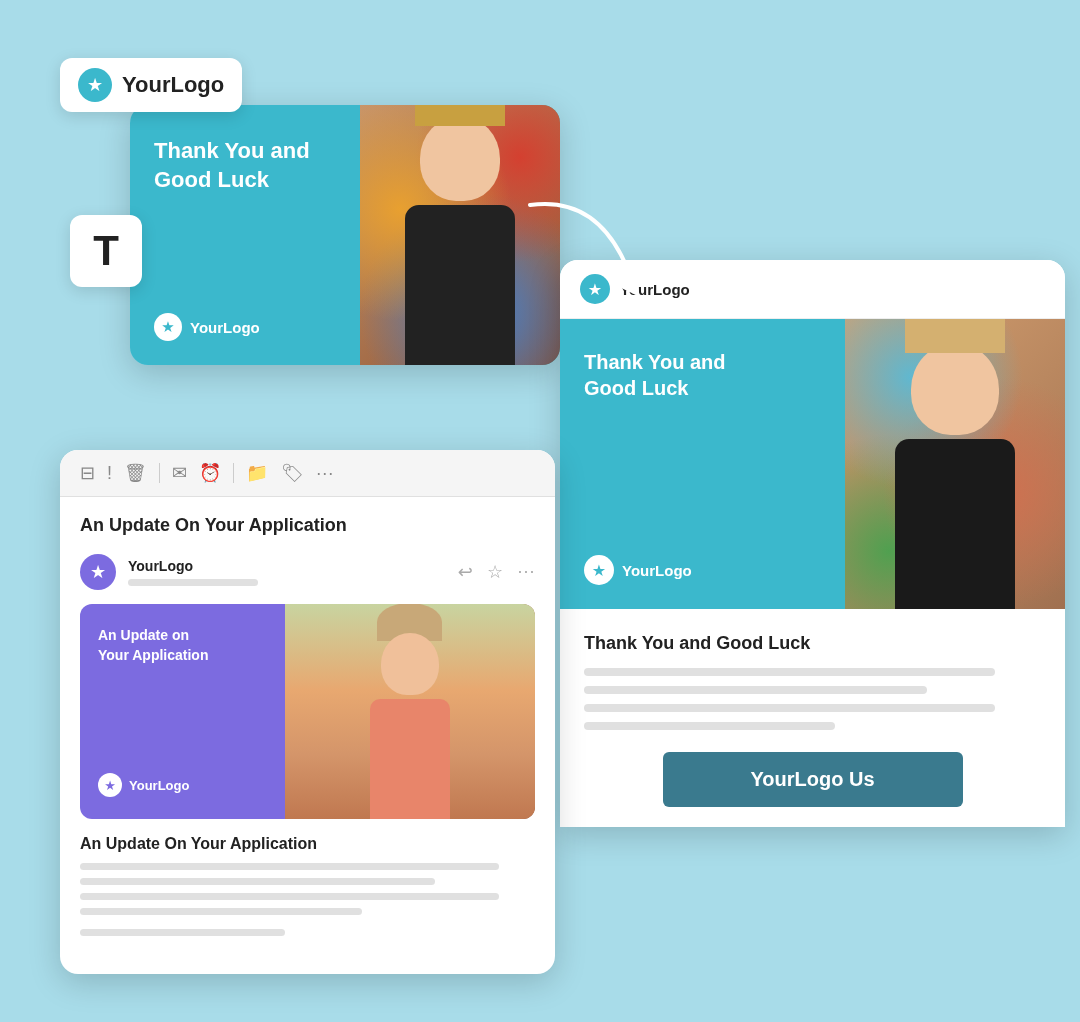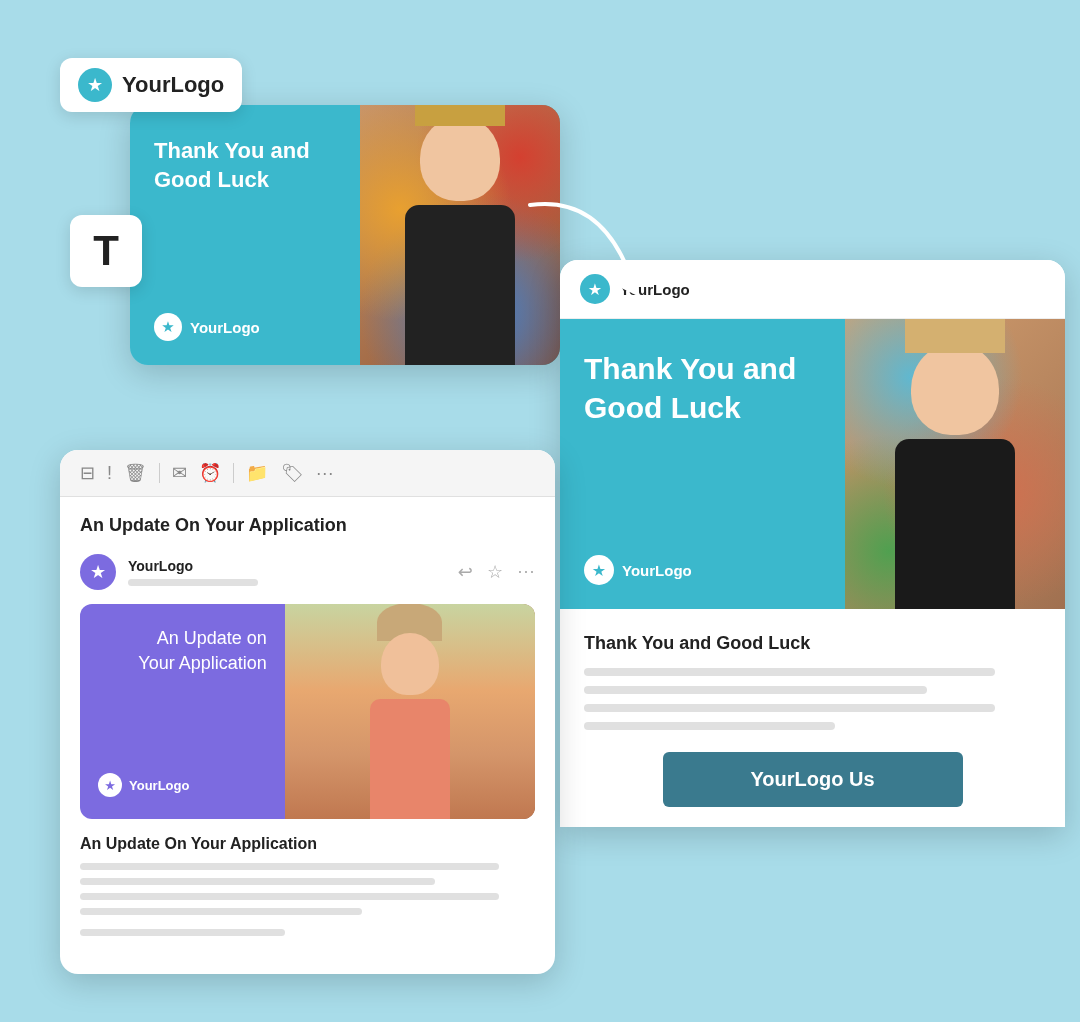--- a/index.html
+++ b/index.html
@@ -159,21 +159,21 @@
     .ev-banner-left {
       flex: 1;
       background: #3bb8cc;
       display: flex;
       flex-direction: column;
       justify-content: space-between;
       padding: 30px 24px 24px;
     }
     .ev-banner-title {
       color: #fff;
-      font-size: 30px;
+      font-size: 20px;
       font-weight: 800;
       line-height: 1.3;
     }
     .ev-banner-logo {
       display: flex; align-items: center; gap: 8px;
     }
     .ev-banner-logo .star-c {
       width: 30px; height: 30px;
       background: #fff;
       border-radius: 50%;
@@ -313,24 +313,23 @@
     .ec-mini-left {
       flex: 0 0 45%;
       background: #7c6be0;
       padding: 22px 18px;
       display: flex;
       flex-direction: column;
       justify-content: space-between;
     }
     .ec-mini-title {
       color: #fff;
-      font-size: 18px;
-      font-weight: 400;
+      font-size: 14px;
+      font-weight: 700;
       line-height: 1.4;
-      text-align: right;
     }
     .ec-mini-logo {
       display: flex; align-items: center; gap: 7px;
     }
     .ec-mini-logo .star-w {
       width: 24px; height: 24px;
       background: #fff;
       border-radius: 50%;
       display: flex; align-items: center; justify-content: center;
       color: #7c6be0;

